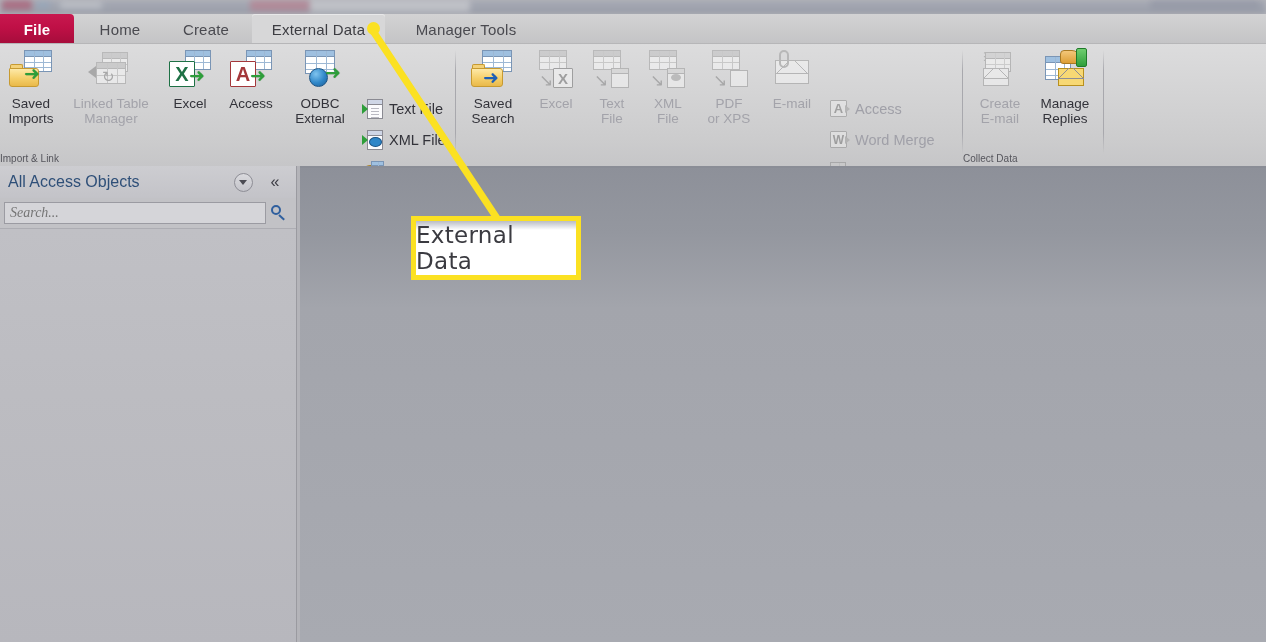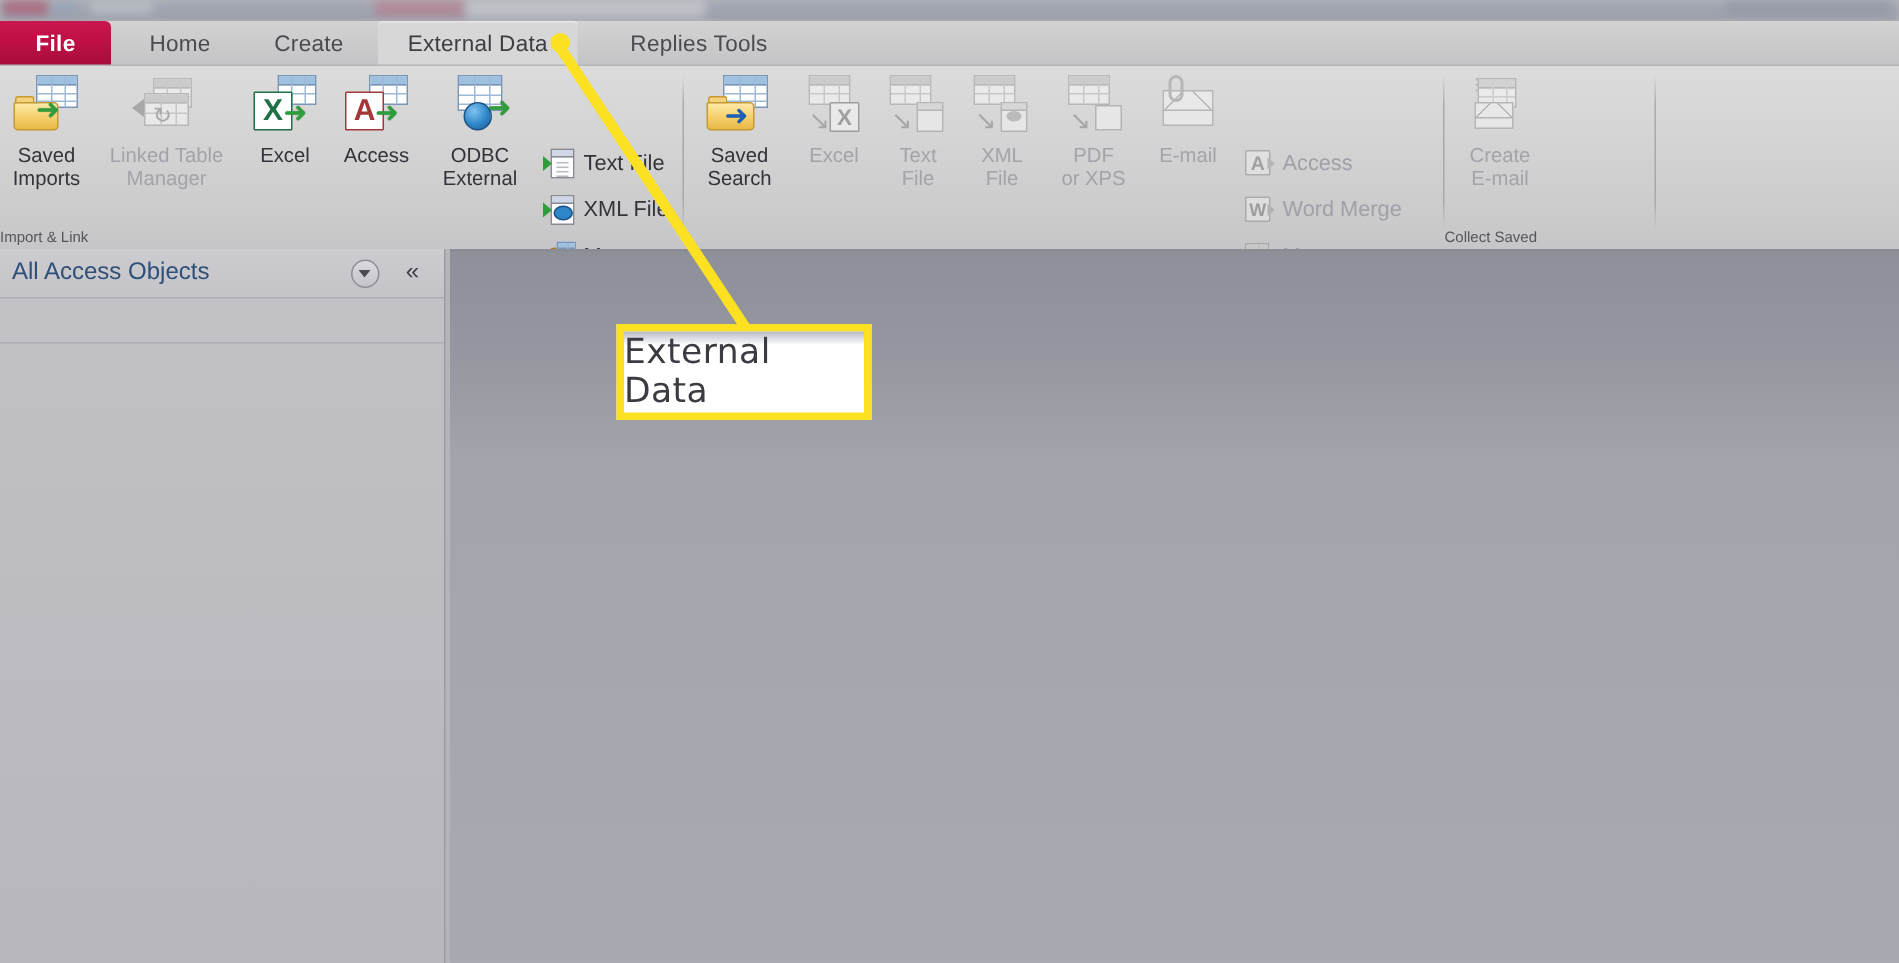--- a/index.html
+++ b/index.html
@@ -288,21 +288,21 @@
     <div class="tb-smudge tb-s4"></div>
     <div class="tb-smudge tb-s5"></div>
     <div class="tb-smudge tb-s6"></div>
   </div>
 
   <div class="tabstrip">
     <div class="tab tab-file">File</div>
     <div class="tab tab-home">Home</div>
     <div class="tab tab-create">Create</div>
     <div class="tab tab-active">External Data</div>
-    <div class="tab tab-dbtools">Replies Tools</div>
+    <div class="tab tab-dbtools">Manager Tools</div>
   </div>
 
   <div class="ribbon">
 
     <div class="rgroup" style="left:0; width:455px;">
 
       <div class="bigbtn" style="left:2px; width:58px;">
         <div class="ico">
           <div class="grid" style="left:16px; top:2px; width:28px; height:22px;">
             <div class="gh"></div>
@@ -592,22 +592,43 @@
           </div>
           <div class="envelope" style="left:6px; top:20px; width:26px; height:18px;"></div>
           <div style="position:absolute; left:2px; top:2px; font-size:11px; color:#8a8a92;">⋮</div>
         </div>
         <div class="lbl">
           <span>Create</span><br>
           <span>E-mail</span>
         </div>
       </div>
 
-
-      <div class="rgroup-label">Collect Saved</div>
+      <div class="bigbtn" style="left:68px; width:68px;">
+        <div class="ico">
+          <div class="grid" style="left:3px; top:8px; width:26px; height:24px;">
+            <div class="gh"></div>
+            <div class="gv" style="left:9px;"></div>
+              <div class="gv" style="left:18px;"></div>
+            <div class="ghz" style="top:12px;"></div>
+              <div class="ghz" style="top:18px;"></div>
+          </div>
+          <div class="envelope" style="left:16px; top:20px; width:26px; height:18px;
+               background:#f7d874; border-color:#b8901f;"></div>
+          <div class="hand" style="left:18px; top:2px; width:20px; height:14px;"></div>
+          <div style="position:absolute; left:34px; top:0px; width:9px; height:17px;
+                      background:linear-gradient(180deg,#6fce6f 0%,#2e9e3a 100%);
+                      border:1px solid #1f7a29; border-radius:2px;"></div>
+        </div>
+        <div class="lbl">
+          <span>Manage</span><br>
+          <span>Replies</span>
+        </div>
+      </div>
+
+      <div class="rgroup-label">Collect Data</div>
     </div>
     <div class="rsep" style="left:1103px;"></div>
 
   </div>
 
   <div class="workarea">
     <div class="canvas"></div>
     <div class="canvas-topline"></div>
 
     <div class="navpane">
@@ -616,20 +637,29 @@
         <div class="np-btn np-drop">
           <div class="circ">
               <div class="tri-dn"></div>
             </div>
         </div>
         <div class="np-btn np-coll">
           <div class="chev">«</div>
         </div>
       </div>
 
+      <div class="searchrow">
+        <div class="searchbox">
+          <input type="text" placeholder="Search..." style="">
+        </div>
+        <div class="mag">
+          <div class="ring"></div>
+            <div class="stem"></div>
+        </div>
+      </div>
 
       <div class="navpane-body"></div>
     </div>
   </div>
 
   <div>
     <div class="anno-dot" style="left:367px; top:22px;"></div>
 
     <div class="anno-line" style="left:372px; top:26px; width:242px; height:7px; transform: rotate(56.5deg);"></div>
 

